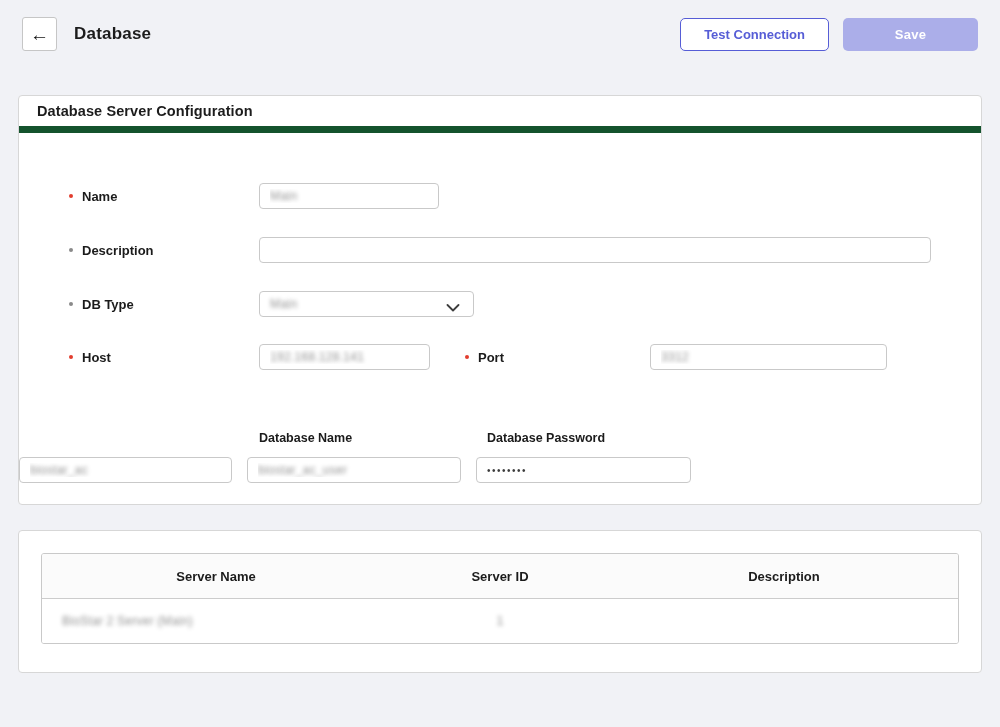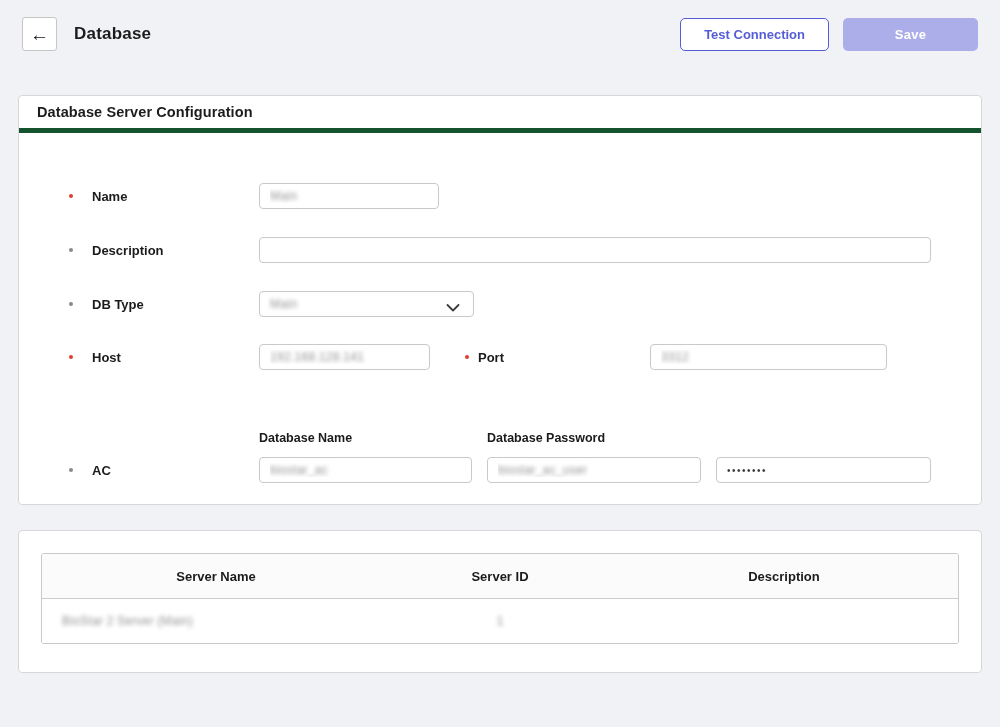--- a/index.html
+++ b/index.html
@@ -33,32 +33,32 @@
   }
 
   
   .panel {
     background: #fff; border: 1px solid #d7d7d7; border-radius: 4px;
   }
   .panel-config { margin-top: 44px; }
   .panel-comm { margin-top: 25px; }
   .panel-head {
     display: flex; align-items: center;
-    padding: 10px 18px; border-bottom: 5px solid #14532d; height: 37px;
+    padding: 10px 18px; border-bottom: 7px solid #14532d; height: 37px;
   }
   .panel-title { font-size: 14.5px; font-weight: bold; letter-spacing: 0.1px; }
   .panel-head .spacer { flex: 1; }
   .collapse-tri { font-size: 9px; color: #4a4a4a; cursor: pointer; padding: 2px 4px; line-height: 1; }
 
   
   .form-body { padding-bottom: 21px; }
   .frow { display: flex; align-items: center; }
   .label-col {
     width: 240px; flex: none; padding-left: 50px;
-    display: flex; align-items: center; gap: 10px;
+    display: flex; align-items: center;
   }
   .dot {
     width: 4px; height: 4px; border-radius: 50%; background: #8a8a8a;
     margin-right: 9px; flex: none;
   }
   .dot.req { background: #e23d2e; }
   .flabel { font-size: 13px; font-weight: bold; color: #1b1b1b; }
 
   .tin {
     height: 26px; border: 1px solid #c9c9c9; border-radius: 4px;
@@ -174,24 +174,20 @@
       </div>
       <input class="tin w-port blur-val" type="text" value="3312" style="">
     </div>
 
     <div class="ac-headers">
       <div class="col-header h1">Database Name</div>
       <div class="col-header h3">Database Password</div>
     </div>
 
     <div class="frow row-ac">
-      <div class="label-col">
-        <span class="dot"></span>
-        <span class="flabel">AC</span>
-      </div>
       <input class="tin ac1 blur-val" type="text" value="biostar_ac" style="">
       <input class="tin ac2 blur-val" type="text" value="biostar_ac_user" style="">
       <input class="tin ac3 pw-val" type="text" value="••••••••" style="">
     </div>
 
   </div>
 </div>
 
 <div class="panel panel-comm">
 

